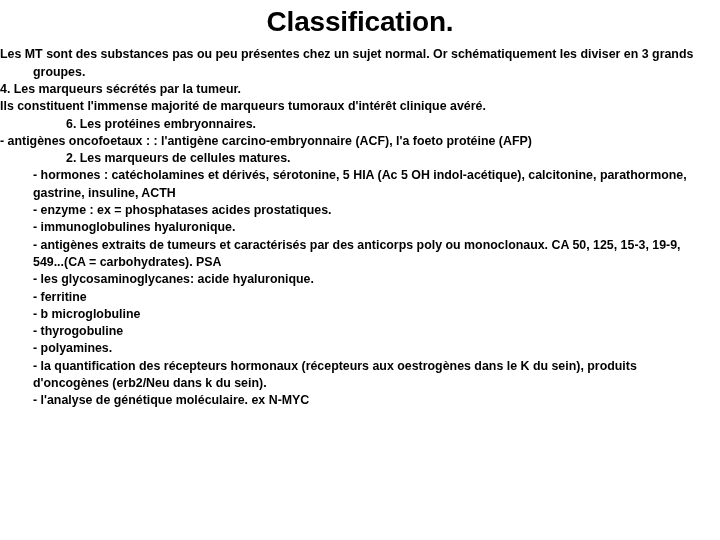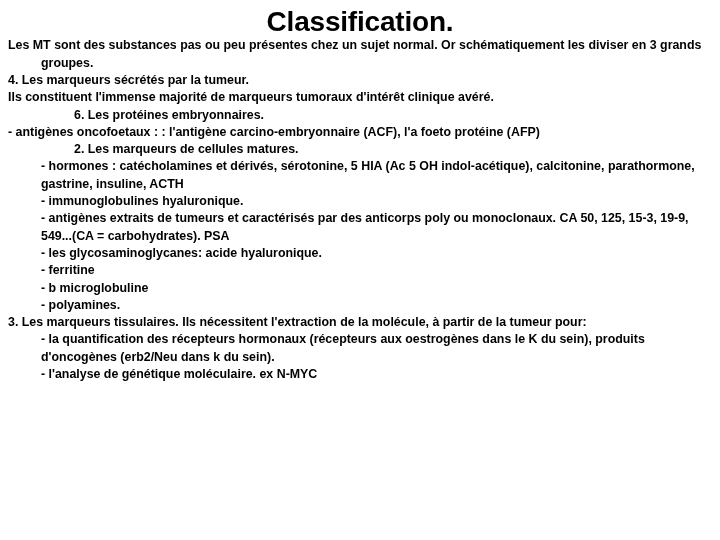--- a/index.html
+++ b/index.html
@@ -25,21 +25,22 @@
   .slide-title {
     text-align: center;
     font-size: 28px;
     font-weight: bold;
     line-height: 1.12;
     margin: 6px 0 0 0;
     padding: 0 10px;
     letter-spacing: -0.2px;
   }
   .body-block {
-    padding: 0 8px 0 8px;
+    margin-top: 9px;
+    padding: 0 8px 0 0;
   }
   .line {
     font-size: 12.4px;
     line-height: 17.3px;
     font-weight: bold;
     white-space: normal;
     margin: 0;
     padding: 0;
     text-indent: 0;
   }
@@ -60,24 +61,25 @@
 
   <div class="body-block">
 
   <p class="line lv0 hang1">Les MT sont des substances pas ou peu présentes chez un sujet normal. Or schématiquement les diviser en 3 grands groupes.</p>
       <p class="line lv0 hang0">4. Les marqueurs sécrétés par la tumeur.</p>
       <p class="line lv0 hang0">Ils constituent l'immense majorité de marqueurs tumoraux d'intérêt clinique avéré.</p>
       <p class="line lv2 hang0">6. Les protéines embryonnaires.</p>
       <p class="line lv0 hang0">- antigènes oncofoetaux : :  l'antigène carcino-embryonnaire (ACF),  l'a foeto protéine (AFP)</p>
       <p class="line lv2 hang0">2. Les marqueurs de cellules matures.</p>
       <p class="line lv1 hang0">- hormones : catécholamines et dérivés, sérotonine, 5 HIA (Ac 5 OH indol-acétique), calcitonine, parathormone, gastrine, insuline, ACTH</p>
+      <p class="line lv1 hang0">- enzyme : ex = phosphatases acides prostatiques.</p>
       <p class="line lv1 hang0">- immunoglobulines hyaluronique.</p>
       <p class="line lv1 hang0">- antigènes extraits de tumeurs et caractérisés par des anticorps poly ou monoclonaux. CA 50, 125, 15-3, 19-9, 549...(CA = carbohydrates). PSA</p>
       <p class="line lv1 hang0">- les glycosaminoglycanes: acide hyaluronique.</p>
       <p class="line lv1 hang0">- ferritine</p>
       <p class="line lv1 hang0">- b microglobuline</p>
+      <p class="line lv1 hang0">- thyrogobuline</p>
       <p class="line lv1 hang0">- polyamines.</p>
-      <p class="line lv0 hang0">3. Les marqueurs tissulaires. Ils nécessitent l'extraction de la molécule, à partir de la tumeur pour:</p>
       <p class="line lv1 hang0">- la quantification des récepteurs hormonaux (récepteurs aux oestrogènes dans le K du sein), produits d'oncogènes (erb2/Neu dans k du sein).</p>
       <p class="line lv1 hang0">- l'analyse de génétique moléculaire. ex N-MYC</p>
     </div>
 
 </div>
 
 </body></html>

